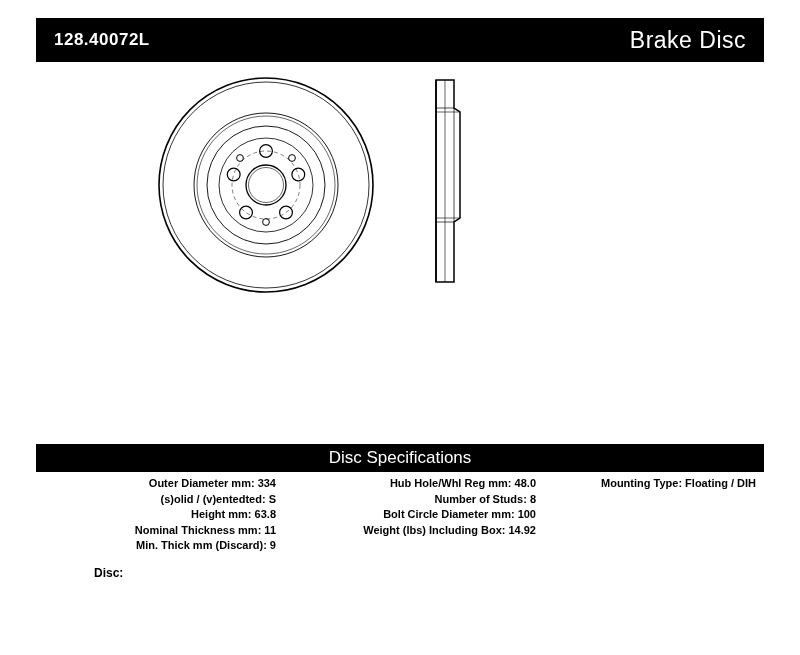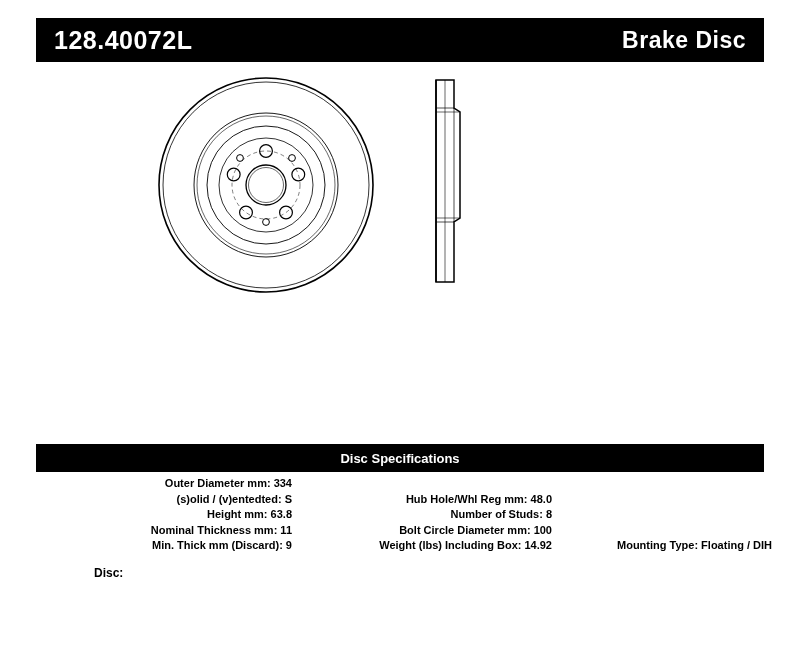--- a/index.html
+++ b/index.html
@@ -25,28 +25,28 @@
     height: 44px;
     background: #000000;
     color: #ffffff;
     display: flex;
     align-items: center;
     justify-content: space-between;
     box-sizing: border-box;
     padding: 0 18px;
   }
   .part-number {
-    font-size: 25px;
+    font-size: 17px;
     font-weight: bold;
     letter-spacing: 0.5px;
     font-family: "Liberation Sans", sans-serif;
   }
   .product-type {
     font-size: 23px;
-    font-weight: bold;
+    font-weight: normal;
     letter-spacing: 0.5px;
     font-family: "Liberation Sans", sans-serif;
     margin-left: 12px;
   }
 
   
   .drawing-area {
     position: absolute;
     left: 36px;
     top: 70px;
@@ -63,32 +63,32 @@
     width: 728px;
     height: 28px;
     background: #000000;
     color: #ffffff;
     display: flex;
     align-items: center;
     justify-content: center;
     box-sizing: border-box;
   }
   .spec-bar-title {
-    font-size: 13px;
-    font-weight: bold;
+    font-size: 17px;
+    font-weight: normal;
   }
 
   
   .spec-columns {
     position: absolute;
-    left: 52px;
+    left: 36px;
     top: 476px;
     width: 728px;
     display: flex;
-    align-items: flex-end;
+    align-items: flex-start;
   }
   .spec-col {
     box-sizing: border-box;
   }
   .spec-col-left {
     width: 246px;
     text-align: right;
     padding-right: 6px;
   }
   .spec-col-mid {

